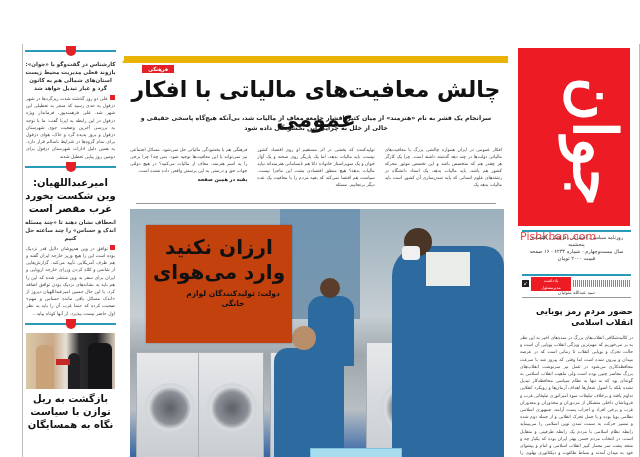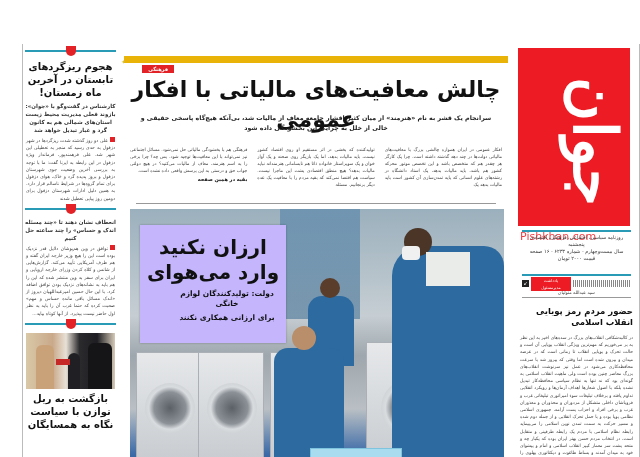--- a/index.html
+++ b/index.html
@@ -46,21 +46,21 @@
   .w-front .head { position: absolute; top: -22px; left: 18px; width: 24px; height: 24px; border-radius: 50%; background: #b98e6a; }
   .w-mid { left: 178px; bottom: 110px; width: 46px; height: 70px; }
   .w-mid .head { position: absolute; top: -18px; left: 12px; width: 20px; height: 20px; border-radius: 50%; background: #5a3d2a; }
   .w-right { left: 262px; bottom: 0; width: 112px; height: 230px; border-radius: 30px 20px 0 0; }
   .w-right .head { position: absolute; top: -18px; left: 12px; width: 28px; height: 28px; border-radius: 50%; background: #4a3527; }
   .w-right .mask { position: absolute; top: 0; left: 10px; width: 18px; height: 14px; background: #f0f0f0; border-radius: 4px; }
   .w-right .collar { position: absolute; top: 6px; left: 34px; width: 44px; height: 34px; background: #e9ece8; transform: skewX(-10px); }
   .basket { position: absolute; left: 180px; bottom: 0; width: 92px; height: 28px; background: #a8dcee; border: 1px solid #7fc4de; }
   .wire { position: absolute; left: 322px; bottom: 14px; width: 3px; height: 60px; background: #c62828; }
 
-  .overlay { position: absolute; top: 16px; left: 10px; width: 146px; height: 118px; background: #c4b5fd; box-shadow: 0 0 2px rgba(0,0,0,.3); text-align: center; padding-top: 10px; }
+  .overlay { position: absolute; top: 16px; left: 16px; width: 146px; height: 118px; background: #c2410c; box-shadow: 0 0 2px rgba(0,0,0,.3); text-align: center; padding-top: 10px; }
   .ov-title { font-size: 20px; font-weight: bold; line-height: 25px; color: #111; }
   .ov-sub { font-size: 7.5px; font-weight: bold; line-height: 10px; margin-top: 4px; color: #111; padding-left: 28px; }
 
   
   .right-col { position: absolute; left: 514px; top: 44px; width: 126px; height: 413px; border-right: 1px solid #bbb; }
   .masthead { position: absolute; top: 4px; left: 4px; width: 112px; height: 178px; background: #ed1c24; overflow: hidden; }
   .masthead-logo { position: absolute; top: 8px; left: 0; right: 0; text-align: center; color: #fff; font-weight: bold; font-size: 60px; line-height: 70px; writing-mode: vertical-rl; height: 170px; font-family: "DejaVu Serif", serif; }
   .mast-rule { position: absolute; left: 8px; right: 8px; height: 2px; background: #2a9bb7; }
   .mast-info { position: absolute; top: 190px; left: 4px; right: 4px; font-size: 5px; line-height: 7px; text-align: center; color: #333; }
   .watermark { position: absolute; top: 186px; left: 6px; font-size: 11px; color: #ed1c24; font-weight: normal; direction: ltr; opacity: 0.85; }
@@ -77,29 +77,29 @@
 </head>
 <body>
 
 <div class="page">
 
   <div class="left-col">
     <div class="sep">
         <span class="pin"></span>
       </div>
     <div>
-      <div class="l-head">هجوم ریزگردهای تابستان در آخرین ماه زمستان!</div>
       <div class="l-kicker">کارشناس در گفت‌وگو با «جوان»: بازوند فعلی مدیریت محیط زیست استان‌های شمالی هم به کانون گرد و غبار تبدیل خواهد شد</div>
       <div class="l-body"><span class="bullet"></span><span>علی دو روز گذشته شدت ریزگردها در شهر دزفول به حدی رسید که منجر به تعطیلی این شهر شد. علی فرهمندپور، فرماندار ویژه دزفول در این رابطه به ایرنا گفت: ما با توجه به بررسی آخرین وضعیت جوی شهرستان دزفول و بروز پدیده گرد و خاک، هوای دزفول برای تمام گروه‌ها در شرایط ناسالم قرار دارد. به همین دلیل ادارات شهرستان دزفول برای دومین روز پیاپی تعطیل شدند</span></div>
     </div>
 
     <div class="sep">
         <span class="pin"></span>
       </div>
     <div>
+      <div class="l-head">امیرعبداللهیان: وین شکست بخورد غرب مقصر است</div>
       <div class="l-kicker">انعطاف نشان دهند تا «چند مسئله اندک و حساس» را چند ساعته حل کنیم</div>
       <div class="l-body"><span class="bullet"></span><span>توافق در وین هم‌پوشان دلایل قدر نزدیک بوده است این را هیچ وزیر خارجه ایران گفته و هم طرف آمریکایی تأیید می‌کند. گزارش‌هایی از شانس و کلاه کردن وزرای خارجه اروپایی و ایران برای سفر به وین منتشر شده که این را هم باید به نشانه‌های نزدیک بودن توافق اضافه کرد. با این حال حسین امیرعبداللهیان دیروز از «اندک مسائل باقی مانده حساس و مهم» صحبت کرده که حتما غرب آن را باید به نظر اول حاضر نیست بپذیرد. از آنها کوتاه بیاید...</span></div>
     </div>
 
     <div class="sep">
         <span class="pin"></span>
       </div>
     <div>
       <div class="l-photo">
         <div class="fig f1"></div>
@@ -153,21 +153,20 @@
           <div class="head"></div>
           <div class="mask"></div>
           <div class="collar"></div>
         </div>
       <div class="basket"></div>
 
       <div class="overlay">
         <div class="ov-title">ارزان نکنید</div>
         <div class="ov-title">وارد می‌هوای</div>
         <div class="ov-sub">دولت: تولیدکنندگان لوازم خانگی</div>
-        <div class="ov-sub">برای ارزانی همکاری نکنند</div>
       </div>
     </div>
   </div>
 
   <div class="right-col">
     <div class="masthead">
       <div class="masthead-logo">جوان</div>
     </div>
     <div class="mast-rule" style="top:186px;"></div>
     <div class="watermark">Pishkhan.com</div>

